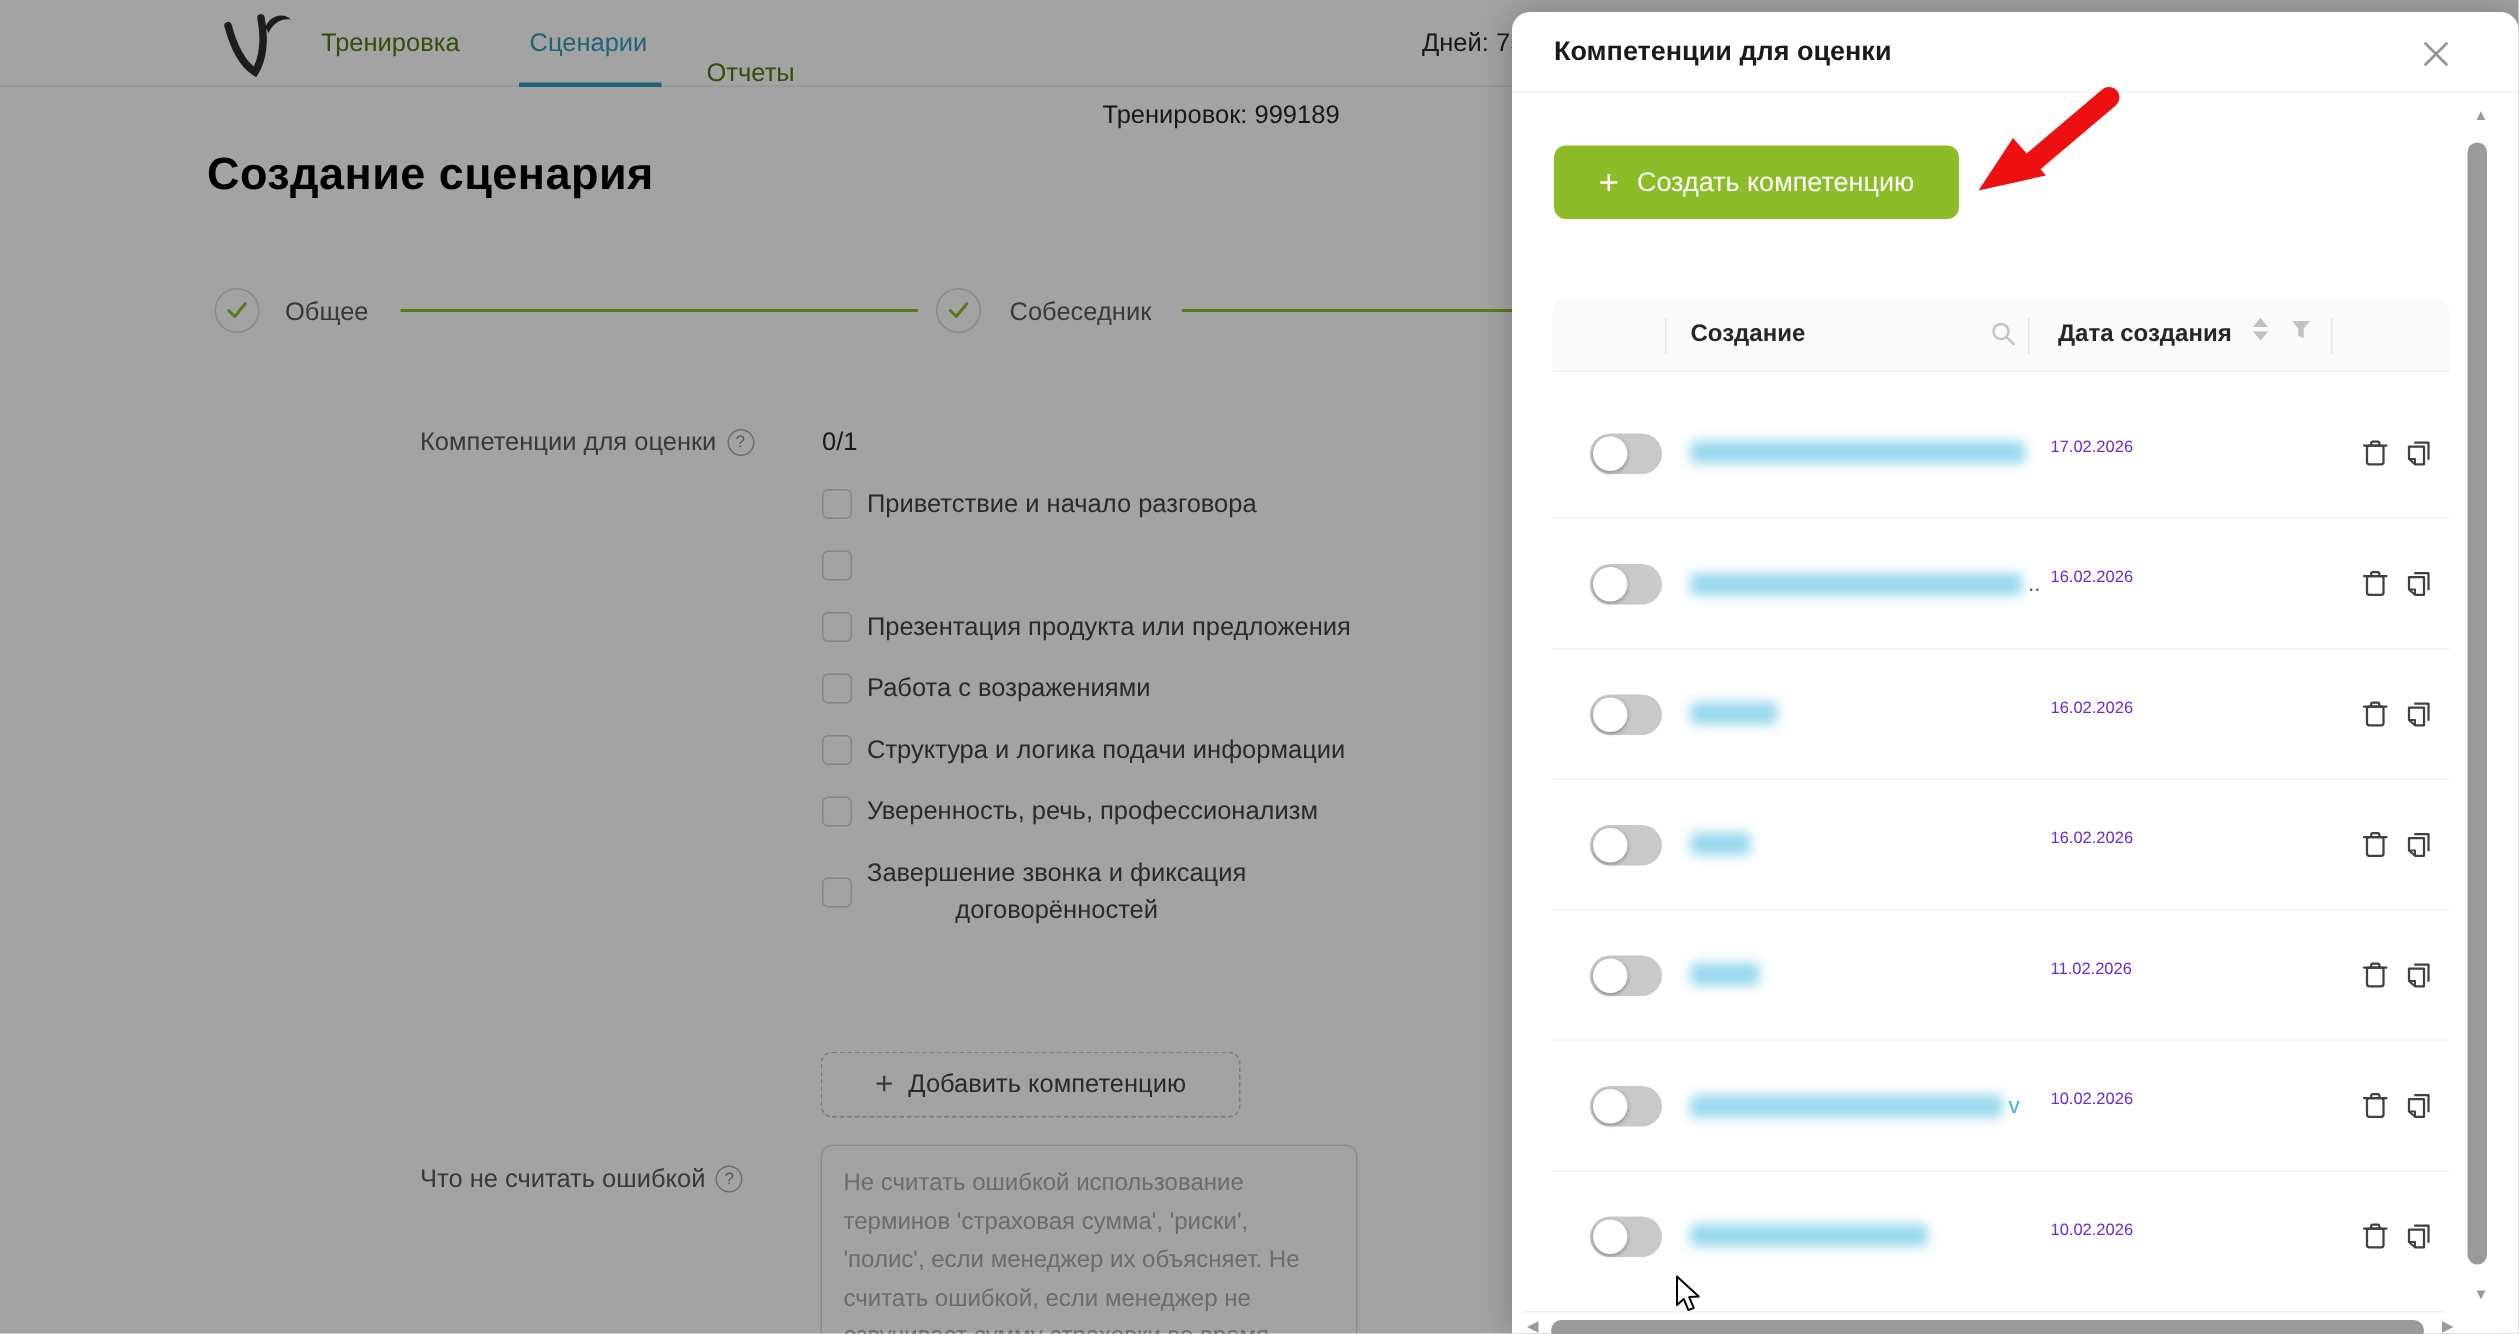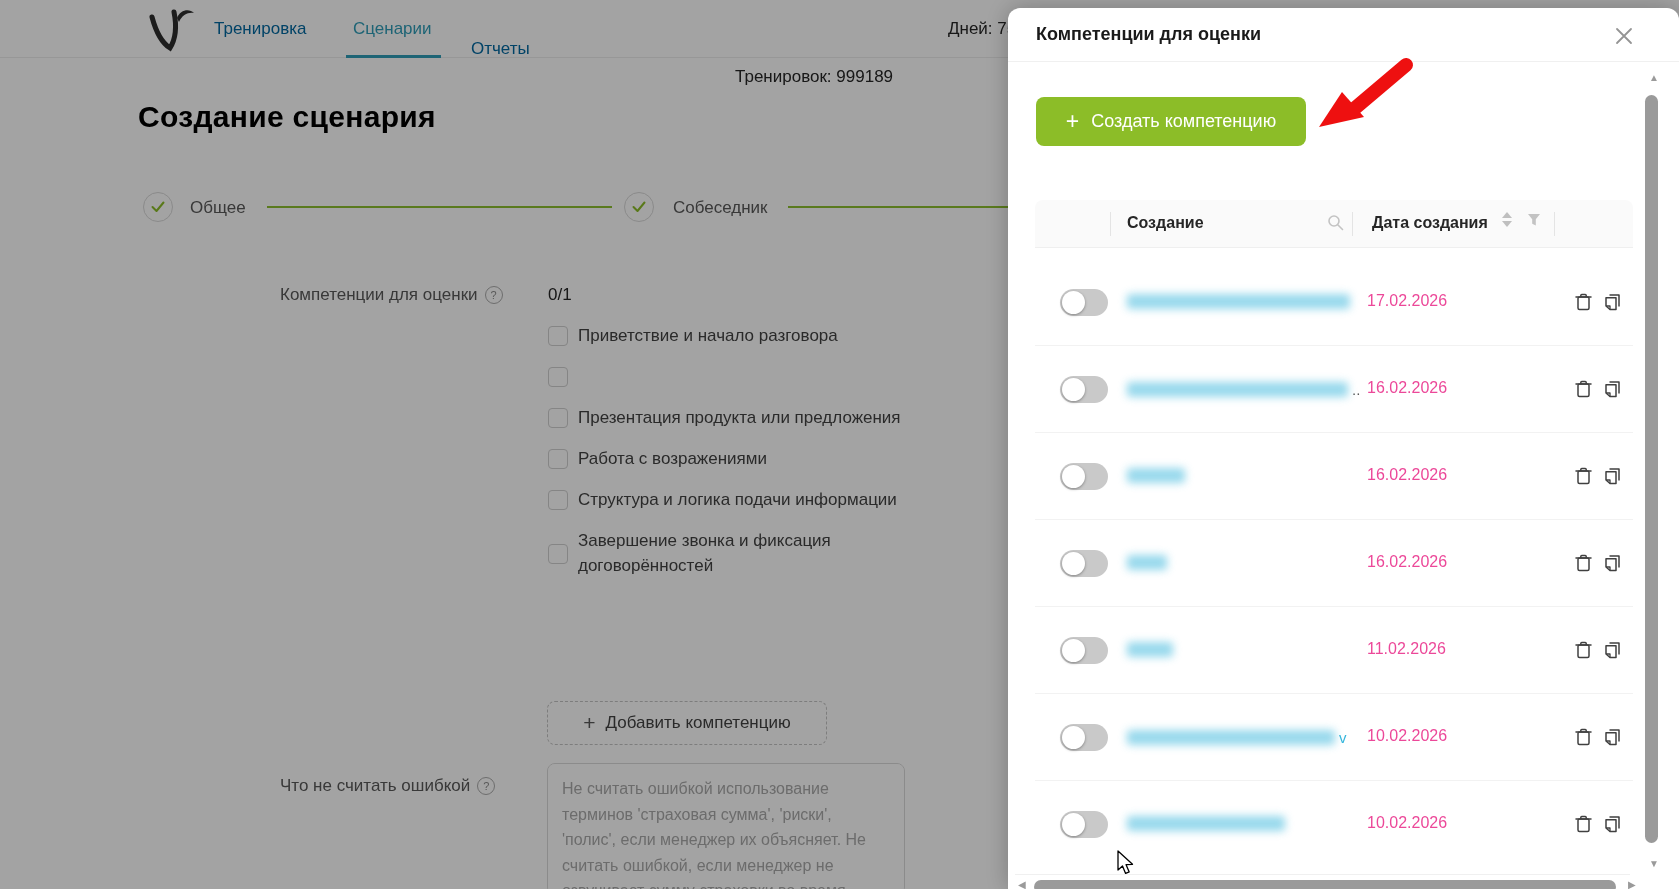--- a/index.html
+++ b/index.html
@@ -5,21 +5,21 @@
   * { margin:0; padding:0; box-sizing:border-box; }
   html,body { width:1679px; height:889px; overflow:hidden; background:#fff;
               font-family:"Liberation Sans","DejaVu Sans",sans-serif; }
 
   
   #main { position:absolute; inset:0; background:#fff; }
 
   .navbar { position:absolute; left:0; top:0; width:1679px; height:58px; background:#fff;
             border-bottom:1px solid #ededed; }
   .logo { position:absolute; left:146px; top:7px; width:50px; height:46px; }
-  .tab { position:absolute; top:19px; font-size:17px; color:#0369a1; cursor:pointer; }
+  .tab { position:absolute; top:19px; font-size:17px; color:#4d7c0f; cursor:pointer; }
   .tab.t1 { left:214px; } .tab.t2 { left:353px; color:#2f9db8; } .tab.t3 { left:471px;margin-top:20px; }
   .tab-underline { position:absolute; left:346px; top:55px; width:95px; height:3px; background:#2f9db8; }
   .counter { position:absolute; top:19px; font-size:17px; color:#262626; white-space:nowrap; }
   .counter.c1 { left:735px;margin-top:48px; } .counter.c2 { left:948px; }
 
   .page-title { position:absolute; left:138px; top:100px; font-size:30px; font-weight:700;
                 color:#000000; letter-spacing:.3px; }
 
   .step-circle { position:absolute; top:192px; width:30px; height:30px; border-radius:50%;
                  border:1px solid #d8d8d8; background:#fff; display:flex; align-items:center; justify-content:center; }
@@ -30,21 +30,21 @@
   .step-line.l1 { left:267px; width:345px; } .step-line.l2 { left:788px; width:242px; }
 
   .form-label { position:absolute; display:flex; align-items:center; gap:7px;
                 font-size:17px; color:#595959; }
   .fl1 { left:280px; top:285px; } .fl2 { left:280px; top:776px; }
   .q-icon { width:18px; height:18px; border:1px solid #ababab; border-radius:50%;
             font-size:11px; color:#8c8c8c; display:flex; align-items:center; justify-content:center; }
   .cb-counter { position:absolute; left:548px; top:285px; font-size:17px; color:#262626; }
 
   .cb-list { position:absolute; left:548px; top:325px; width:380px; }
-  .cb-item { display:flex; align-items:center; gap:10px; height:22px; margin-bottom:19px; cursor:pointer; }
+  .cb-item { display:flex; align-items:center; gap:10px; height:22px; margin-bottom:19px; cursor:pointer;text-align:center; }
   .cb-item.two { height:48px; }
   .cb-box { width:20px; height:20px; border:1.5px solid #d0d0d0; border-radius:4px; background:#fff; flex:0 0 auto; }
   .cb-label { font-size:17px; color:#434343; line-height:1.45; white-space:pre-line; }
 
   .add-btn { position:absolute; left:547px; top:701px; width:280px; height:44px;
              border:1px dashed #c4c4c4; border-radius:8px; background:transparent;
              font-size:17px; color:#434343; display:flex; align-items:center; justify-content:center; gap:10px;
              font-family:inherit; cursor:pointer; }
   .add-btn .plus { font-size:21px; font-weight:400; color:#595959; }
 
@@ -86,21 +86,21 @@
   .t-row { position:relative; height:87px; border-bottom:1px solid #f2f2f2; }
   .t-row:last-child { border-bottom:none; }
   .toggle { position:absolute; left:25px; top:30px; width:48px; height:27px; border-radius:14px;
             background:#c9c9c9; cursor:pointer; }
   .knob { position:absolute; left:2px; top:2px; width:23px; height:23px; border-radius:50%; background:#fff;
           box-shadow:0 1px 3px rgba(0,0,0,.35); }
   .row-name { position:absolute; left:92px; top:35px; display:flex; align-items:center; gap:4px; cursor:pointer; text-decoration:none; }
   .blur { height:15px; border-radius:3px; background:#52bfe0; filter:blur(4px); opacity:.6; }
   .w1{width:223px;} .w2{width:221px;} .w3{width:58px;} .w4{width:40px;} .w5{width:46px;} .w6{width:208px;} .w7{width:158px;}
   .suffix { font-size:15px; color:#595959; } .suffix.cyan { color:#35b6dc; }
-  .row-date { position:absolute; left:332px; top:33px; font-size:16px; color:#ec4899; }
+  .row-date { position:absolute; left:332px; top:33px; font-size:11px; color:#6d28d9; }
   .icon-btn { position:absolute; top:32px; width:24px; height:24px; background:none; border:none; cursor:pointer; padding:0; }
   .icon-btn.trash { left:536px; } .icon-btn.copy { left:565px; }
 
   
   .v-scroll-arrow { position:absolute; font-size:10px; color:#9a9a9a; left:636px; width:20px; text-align:center; cursor:pointer; }
   .va-up { top:64px; } .va-dn { top:850px; }
   .v-thumb { position:absolute; left:637px; top:87px; width:13px; height:748px; border-radius:7px; background:#9a9a9a; cursor:pointer; }
   .h-divider { position:absolute; left:7px; top:866px; width:615px; height:1px; background:#f0f0f0; }
   .h-scroll-arrow { position:absolute; top:871px; font-size:10px; color:#9a9a9a; cursor:pointer; }
   .ha-left { left:10px; } .ha-right { left:620px; }
@@ -160,20 +160,24 @@
         <span class="cb-box"></span>
         <span class="cb-label">Презентация продукта или предложения</span>
       </label>
     <label class="cb-item">
         <span class="cb-box"></span>
         <span class="cb-label">Работа с возражениями</span>
       </label>
     <label class="cb-item">
         <span class="cb-box"></span>
         <span class="cb-label">Структура и логика подачи информации</span>
+      </label>
+    <label class="cb-item">
+        <span class="cb-box"></span>
+        <span class="cb-label">Уверенность, речь, профессионализм</span>
       </label>
     <label class="cb-item two">
         <span class="cb-box"></span>
         <span class="cb-label">Завершение звонка и фиксация
 договорённостей</span>
       </label>
   </div>
 
   <button class="add-btn">
     <span class="plus">+</span>

